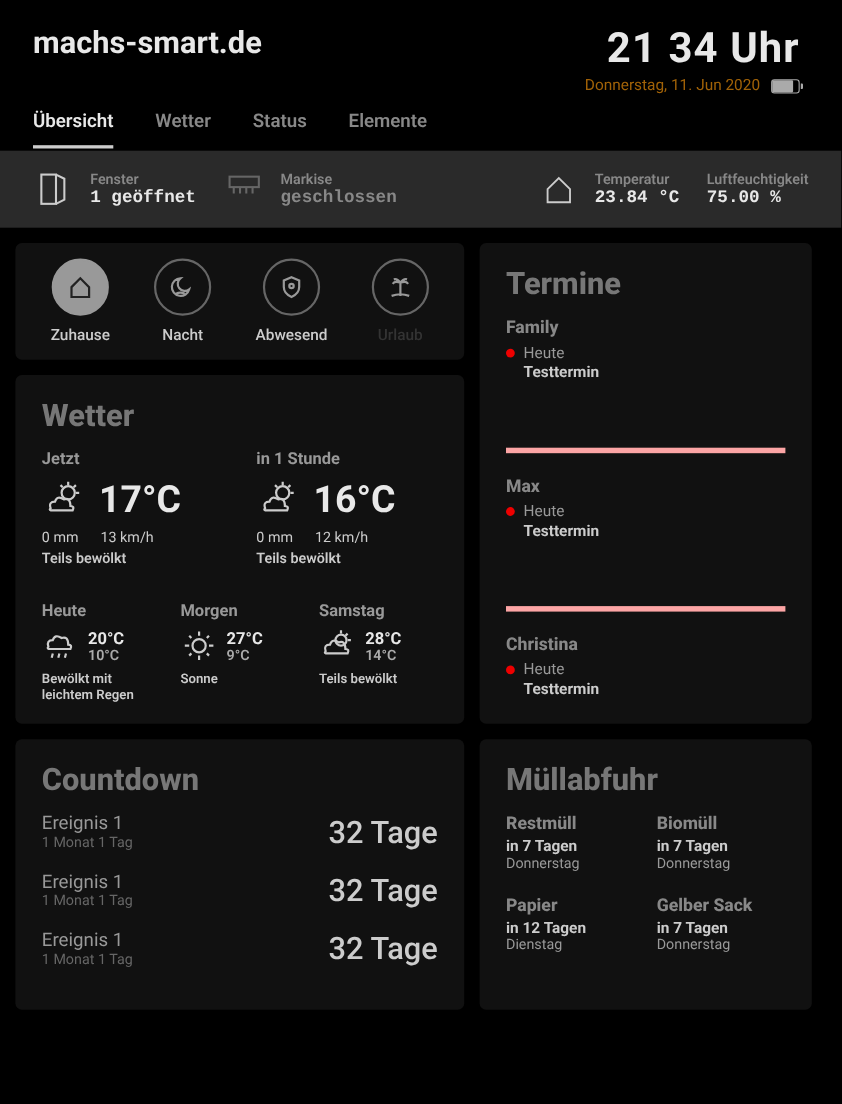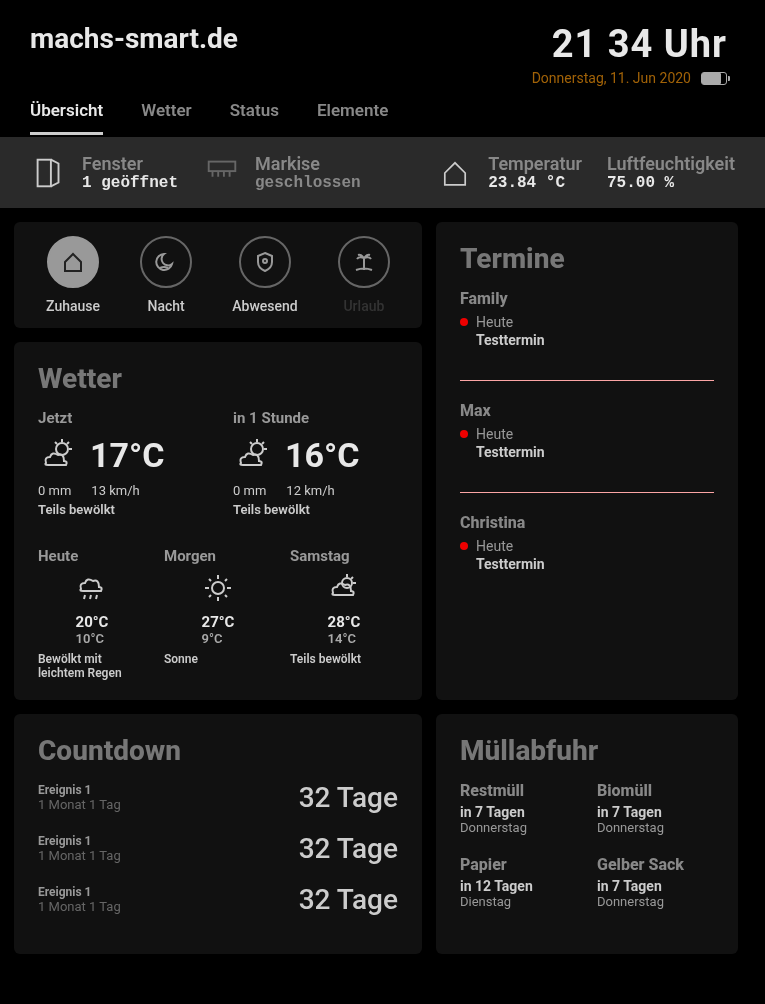--- a/index.html
+++ b/index.html
@@ -98,21 +98,21 @@
   .status-item.spacer { margin-left: auto; }
   .status-icon {
     width: 38px;
     height: 38px;
     display: flex;
     align-items: center;
     justify-content: center;
   }
   .status-icon svg { stroke: #ccc; fill: none; stroke-width: 2; }
   .status-text .label {
-    font-size: 18px;
+    font-size: 13px;
     color: #888;
     font-weight: 600;
   }
   .status-text .value {
     font-size: 16px;
     color: #e8e8e8;
     font-weight: 700;
     font-family: Liberation Mono, monospace;
   }
   .status-text .value.muted { color: #888; }
@@ -213,33 +213,32 @@
   .fc-label {
     font-size: 15px;
     font-weight: 700;
     color: #999;
     margin-bottom: 6px;
   }
   .fc-row {
     display: flex;
     align-items: center;
     gap: 8px;
-    flex-direction: column;
   }
   .fc-icon { width: 34px; height: 34px; }
   .fc-icon svg { stroke: #ccc; fill: none; stroke-width: 2; }
   .fc-temps { display: flex; flex-direction: column; }
   .fc-hi { font-size: 15px; font-weight: 700; color: #e8e8e8; }
   .fc-lo { font-size: 13px; font-weight: 600; color: #aaa; }
   .fc-desc { font-size: 12px; color: #ccc; font-weight: 600; margin-top: 6px; }
 
   .termine-group {
     margin-bottom: 20px;
-    padding-bottom: 32px;
-    border-bottom: 1px solid #fca5a5;
+    padding-bottom: 60px;
+    border-bottom: 5px solid #fca5a5;
   }
   .termine-group:last-child { border-bottom: none; padding-bottom: 0; margin-bottom: 0; }
   .tg-name {
     font-size: 16px;
     font-weight: 800;
     color: #888;
     margin-bottom: 6px;
   }
   .tg-row {
     display: flex;
@@ -255,22 +254,22 @@
   .tg-when { font-size: 14px; color: #999; }
   .tg-what { font-size: 14px; color: #ccc; font-weight: 700; margin-left: 16px; margin-top: 2px; }
 
   .countdown-item {
     display: flex;
     justify-content: space-between;
     align-items: center;
     margin-bottom: 18px;
   }
   .cd-left .cd-name {
-    font-size: 12px;
-    font-weight: 700;
+    font-size: 17px;
+    font-weight: 400;
     color: #999;
   }
   .cd-left .cd-sub {
     font-size: 13px;
     color: #666;
   }
   .cd-days {
     font-size: 28px;
     font-weight: 500;
     color: #ccc;

